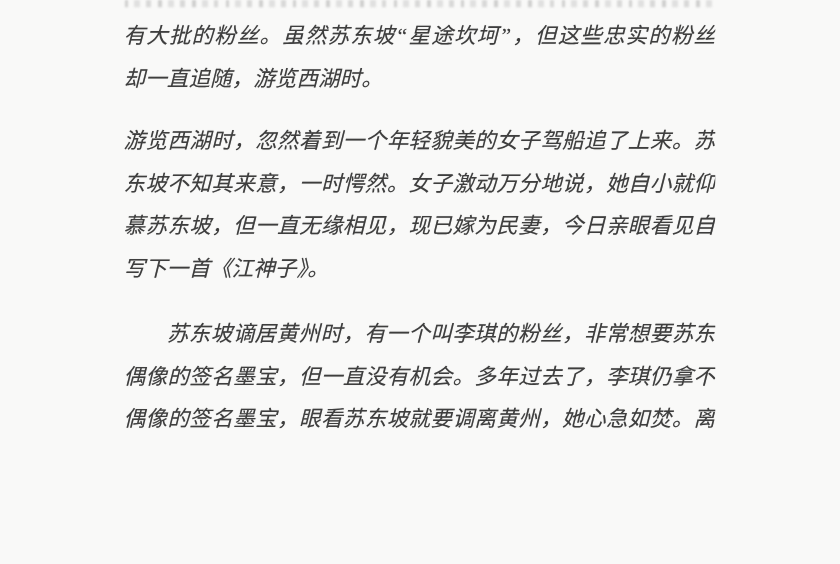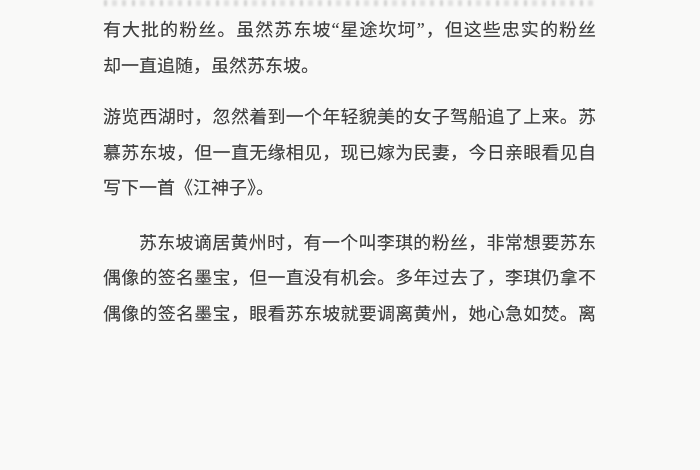--- a/index.html
+++ b/index.html
@@ -39,21 +39,21 @@
     left: 103px;
     top: 13px;
     width: 493px;
     font-family: "Liberation Serif", "DejaVu Serif", serif;
     font-size: 18px;
     line-height: 35.5px;
     color: var(--fg, #3e3e3e);
     text-shadow: 0 0 0.6px rgba(70,70,70,0.45);
     filter: blur(0.2px);
   }
-  .para { margin: 0; }
+  .para { margin: 0; font-style: italic; }
   .para.p1 { margin-bottom: 16px; }
   .para.p2 { margin-bottom: 19px; }
   .para.p3 { margin-bottom: 0; }
   .line {
     height: 35.5px;
     overflow: hidden;
     text-align: justify;
     text-align-last: justify;
   }
   .line.short {
@@ -68,25 +68,26 @@
 <body>
 
 <div class="page">
 
   <div class="clipped-line"></div>
 
   <div class="textblock" lang="zh-CN">
 
     <div class="para p1">
       <div class="line full">有大批的粉丝。虽然苏东坡“星途坎坷”，但这些忠实的粉丝</div>
-      <div class="line short">却一直追随，虽然苏东坡。</div>
+      <div class="line short">却一直追随，游览西湖时。</div>
     </div>
 
     <div class="para p2">
       <div class="line full">游览西湖时，忽然着到一个年轻貌美的女子驾船追了上来。苏</div>
+      <div class="line full">东坡不知其来意，一时愕然。女子激动万分地说，她自小就仰</div>
       <div class="line full">慕苏东坡，但一直无缘相见，现已嫁为民妻，今日亲眼看见自</div>
       <div class="line short">写下一首《江神子》。</div>
     </div>
 
     <div class="para p3">
       <div class="line full indent">苏东坡谪居黄州时，有一个叫李琪的粉丝，非常想要苏东</div>
       <div class="line full">偶像的签名墨宝，但一直没有机会。多年过去了，李琪仍拿不到</div>
       <div class="line full">偶像的签名墨宝，眼看苏东坡就要调离黄州，她心急如焚。离</div>
     </div>
 

